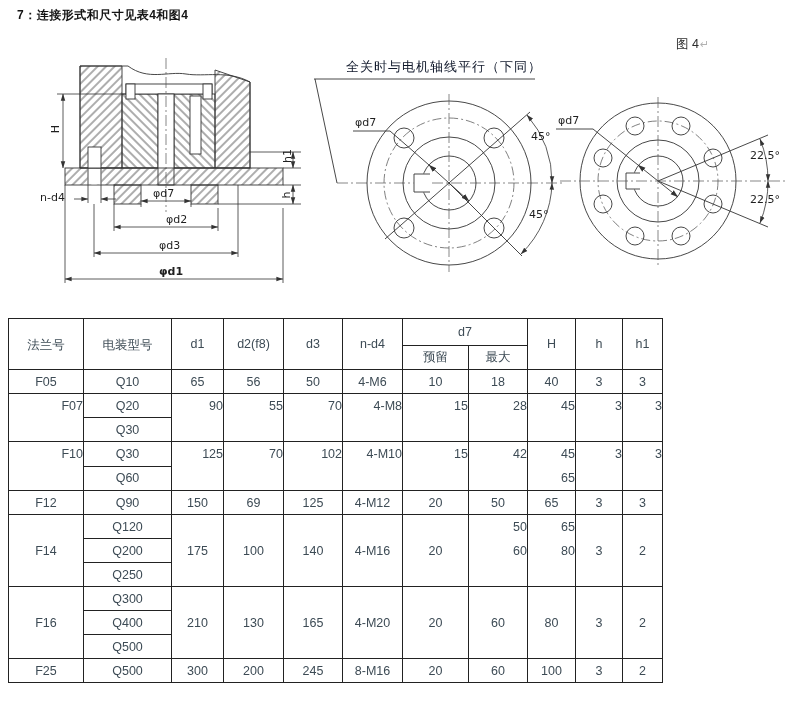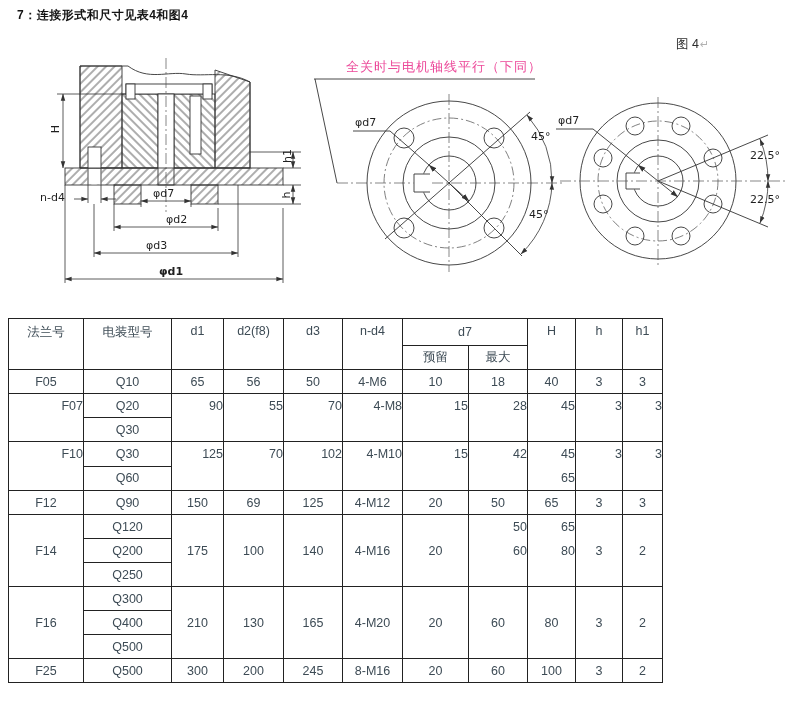--- a/index.html
+++ b/index.html
@@ -6,28 +6,28 @@
   body{width:803px;height:703px;background:#fff;position:relative;overflow:hidden;
        font-family:"Liberation Sans","DejaVu Sans",sans-serif;}
   .abs{position:absolute;}
   #page-title{left:17px;top:7px;font-size:12px;font-weight:bold;color:#141414;letter-spacing:.5px;}
   #fig-label{left:676px;top:24px;font-size:12.5px;color:#2e2e2e;margin-top:12px;}
   #fig-label .ret{color:#b2b2b2;font-size:11px;padding-left:1px;}
   #drawing{left:0;top:0;width:803px;height:312px;}
   #drawing svg{position:absolute;left:0;top:0;}
   .dlabel{position:absolute;font-size:11px;color:#1f1f1f;white-space:nowrap;
           font-family:"DejaVu Sans",sans-serif;line-height:12px;}
-  .note{font-size:13px;color:#ec4899;letter-spacing:1px;}
+  .note{font-size:13px;color:#0f172a;letter-spacing:1px;}
   .rot{transform:rotate(-90deg);transform-origin:center center;}
   .cl{stroke:#555;stroke-width:.7;stroke-dasharray:11 3 2 3;}
   .cld{stroke-dasharray:9 3 2 3;stroke-width:.75;}
   table{position:absolute;left:8px;top:318px;border-collapse:collapse;table-layout:fixed;
         color:#3d4b55;font-size:12.5px;text-align:center;}
   td{border:1px solid #222;padding:0;vertical-align:middle;font-weight:normal;overflow:hidden;}
-  thead td.hm{vertical-align:top;padding-top:5px;}
+  thead td.hm{vertical-align:top;padding-top:18px;}
   tbody tr{height:24px;}
   .vt{vertical-align:top;line-height:24px;text-align:right;}
   .pre{white-space:pre-line;}
 </style>
 </head>
 <body>
 
 <div class="abs" id="page-title">7：连接形式和尺寸见表4和图4</div>
 <div class="abs" id="fig-label"><span>图 4</span><span class="ret">↵</span></div>
 
@@ -147,21 +147,21 @@
   <line x1="658" y1="97" x2="658" y2="268" class="cl"></line>
 </svg>
 
   <div class="dlabel note" style="left:346px;top:61px;">全关时与电机轴线平行（下同）</div>
   <div class="dlabel rot" style="left:52px;top:123px;">H</div>
   <div class="dlabel rot" style="left:281px;top:150px;">h1</div>
   <div class="dlabel rot" style="left:284px;top:189px;">h</div>
   <div class="dlabel" style="left:40px;top:192px;">n-d4</div>
   <div class="dlabel" style="left:153px;top:188px;">φd7</div>
   <div class="dlabel" style="left:166px;top:214px;">φd2</div>
-  <div class="dlabel" style="left:146px;top:240px;">φd3</div>
+  <div class="dlabel" style="left:159px;top:240px;">φd3</div>
   <div class="dlabel" style="left:159px;top:266px;font-weight:bold;">φd1</div>
   <div class="dlabel" style="left:355px;top:117px;">φd7</div>
   <div class="dlabel" style="left:558px;top:115px;">φd7</div>
   <div class="dlabel" style="left:531px;top:131px;">45°</div>
   <div class="dlabel" style="left:529px;top:209px;">45°</div>
   <div class="dlabel" style="left:750px;top:150px;">22.5°</div>
   <div class="dlabel" style="left:750px;top:194px;">22.5°</div>
 </div>
 
 <table>

